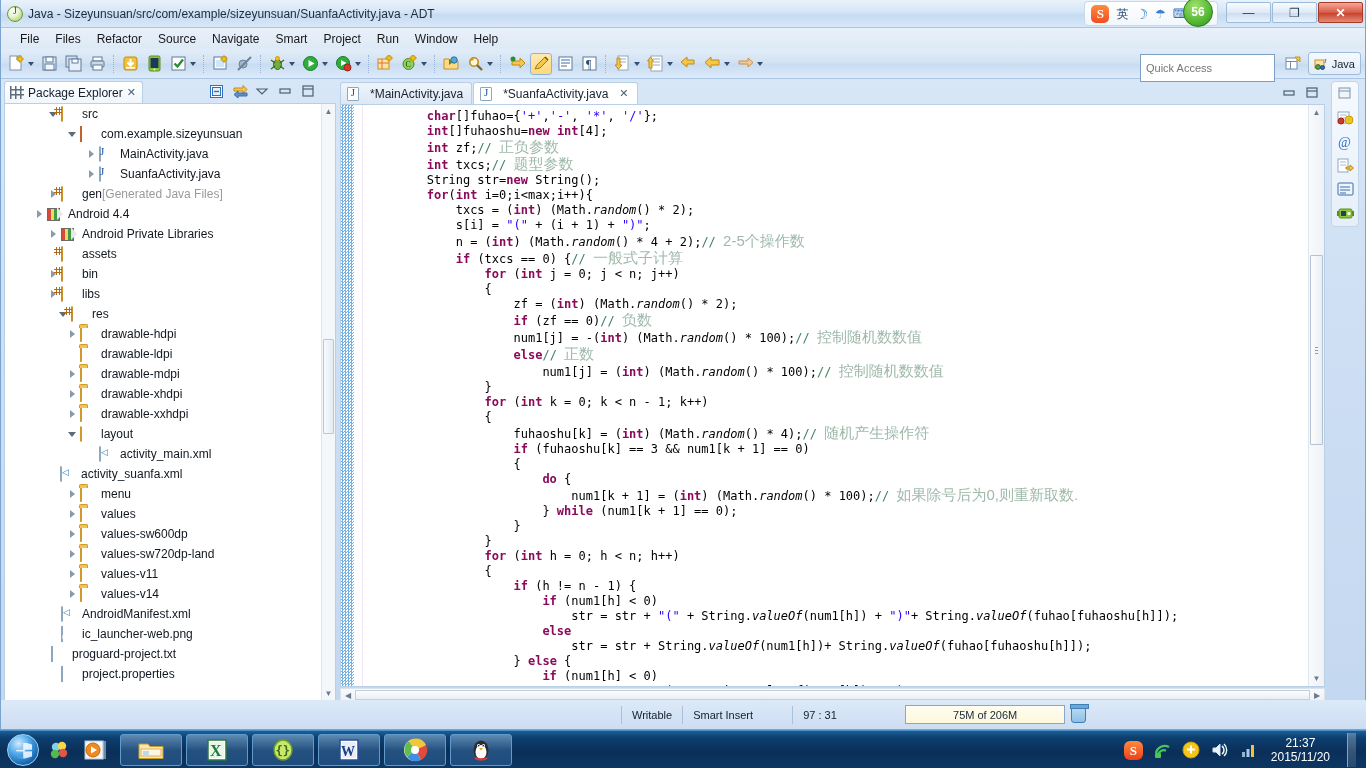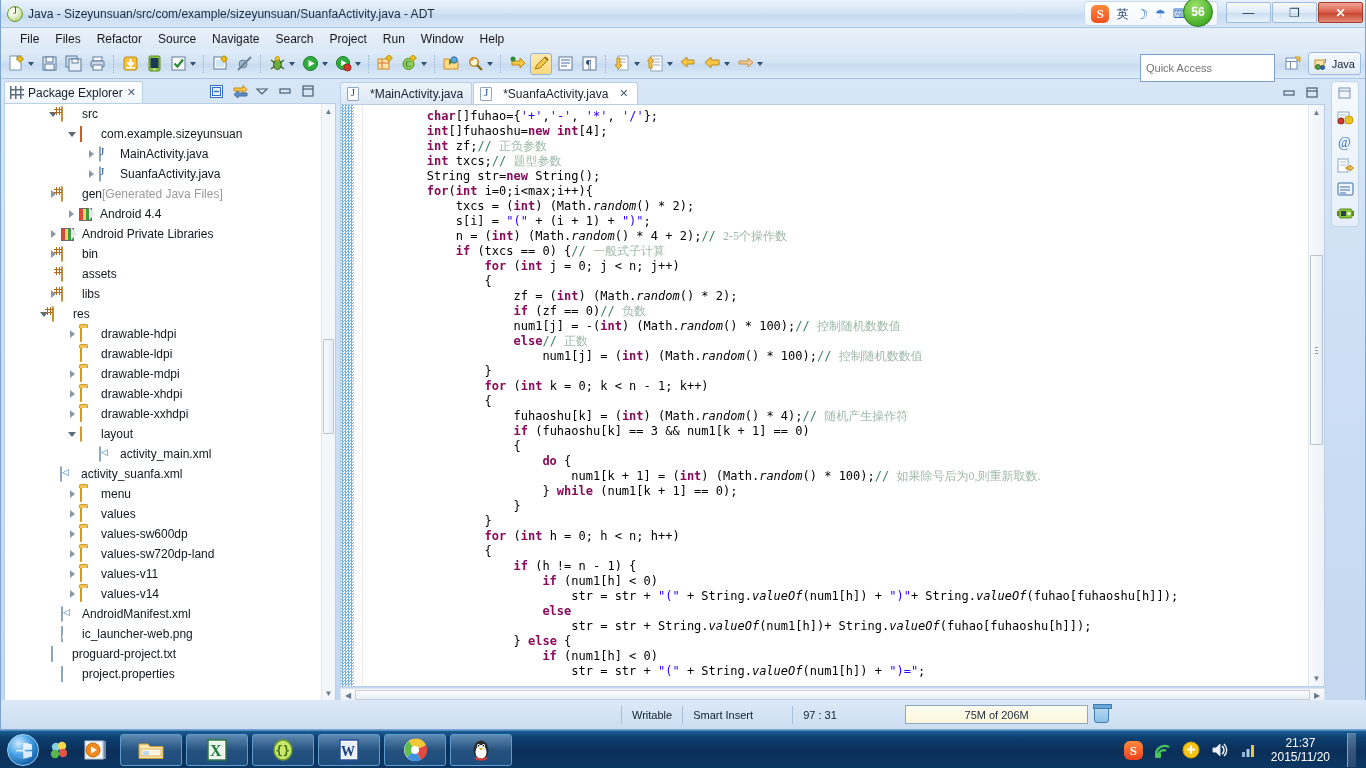--- a/index.html
+++ b/index.html
@@ -375,21 +375,21 @@
     font-family: "DejaVu Sans Mono", monospace;
     font-size: 12px;
     line-height: 15px;
     white-space: pre;
     padding-left: 6px;
     color: #000000;
   }
   .kw { color: #8b0a5a; font-weight: bold; }
   .str { color: #2a00ff; }
   .cmt { color: #3f7f5f; }
-  .cmt-cn { color: #9fb9aa; font-family: Liberation Serif, serif; font-size: 12px; }
+  .cmt-cn { color: #9fb9aa; font-family: Liberation Sans, sans-serif; font-size: 15px; }
   .mth { color: #000000; font-style: italic; }
   #vscroll {
     position: absolute; right: 0; top: 0; bottom: 0; width: 16px;
     background: linear-gradient(90deg,#f8fafc,#eef2f7);
     border-left: 1px solid #dde6ef;
   }
   #vthumb {
     position: absolute; left: 1px; right: 1px; top: 150px; height: 190px;
     background: linear-gradient(90deg,#fdfdfd 0%, #e9eef4 100%);
     border: 1px solid #b4c2d1; border-radius: 1px;
@@ -433,21 +433,21 @@
     width: 1366px; height: 29px;
     display: flex; align-items: center;
     font-size: 11px; color: #12202c;
     background: linear-gradient(180deg,#dce9f8 0%, #cdddf1 100%);
   }
   .sb-cell {
     height: 18px; display: flex; align-items: center; padding: 0 10px;
     border-left: 1px solid #a9c1da;
   }
   #sb-mem {
-    height: 19px; width: 183px;
+    height: 19px; width: 160px;
     margin-left: 8px;
     border: 1px solid #8aa8c6;
     background: linear-gradient(180deg,#fffdf0 0%, #fdf8dd 100%);
     display: flex; align-items: center; justify-content: center;
     font-size: 11px; color: #1b2836;
     position: relative;
   }
   #sb-trash {
     width: 15px; height: 17px; margin-left: 6px;
     border: 1px solid #3f7fb5; border-radius: 1px 1px 3px 3px;
@@ -543,21 +543,21 @@
       <div class="win-btn close">✕</div>
     </div>
   </div>
 
   <div id="menubar">
       <div class="menu-item">File</div>
       <div class="menu-item">Files</div>
       <div class="menu-item">Refactor</div>
       <div class="menu-item">Source</div>
       <div class="menu-item">Navigate</div>
-      <div class="menu-item">Search</div>
+      <div class="menu-item">Smart</div>
       <div class="menu-item">Project</div>
       <div class="menu-item">Run</div>
       <div class="menu-item">Window</div>
       <div class="menu-item">Help</div>
     </div>
 
   <div id="toolbar">
     <div id="toolbar-buttons" style="display:flex;align-items:center;">
         <div class="tb-btn">
           <svg width="17" height="17" viewBox="0 0 17 17">
@@ -833,46 +833,46 @@
               <span class="tw collapsed"></span>
               <span class="ic"><span class="ic-java"></span></span>
               <span class="tree-label">SuanfaActivity.java</span>
             </div>
             <div class="tree-row" style="padding-left: 43px;">
               <span class="tw collapsed"></span>
               <span class="ic"><span class="ic-srcpkg"></span></span>
               <span class="tree-label">gen</span>
               <span class="tree-label gray"> [Generated Java Files]</span>
             </div>
-            <div class="tree-row" style="padding-left: 61px;">
+            <div class="tree-row" style="padding-left: 29px;">
               <span class="tw collapsed"></span>
               <span class="ic"><span class="ic-lib"></span></span>
               <span class="tree-label">Android 4.4</span>
             </div>
             <div class="tree-row" style="padding-left: 43px;">
               <span class="tw collapsed"></span>
               <span class="ic"><span class="ic-lib"></span></span>
               <span class="tree-label">Android Private Libraries</span>
-            </div>
-            <div class="tree-row" style="padding-left: 43px;">
-              <span class="tw collapsed"></span>
-              <span class="ic"><span class="ic-srcpkg"></span></span>
-              <span class="tree-label">bin</span>
             </div>
             <div class="tree-row" style="padding-left: 43px;">
               <span class="tw "></span>
               <span class="ic"><span class="ic-srcpkg"></span></span>
               <span class="tree-label">assets</span>
             </div>
             <div class="tree-row" style="padding-left: 43px;">
               <span class="tw collapsed"></span>
               <span class="ic"><span class="ic-srcpkg"></span></span>
+              <span class="tree-label">bin</span>
+            </div>
+            <div class="tree-row" style="padding-left: 43px;">
+              <span class="tw collapsed"></span>
+              <span class="ic"><span class="ic-srcpkg"></span></span>
               <span class="tree-label">libs</span>
             </div>
-            <div class="tree-row" style="padding-left: 34px;">
+            <div class="tree-row" style="padding-left: 53px;">
               <span class="tw expanded"></span>
               <span class="ic"><span class="ic-srcpkg"></span></span>
               <span class="tree-label">res</span>
             </div>
             <div class="tree-row" style="padding-left: 62px;">
               <span class="tw collapsed"></span>
               <span class="ic"><span class="ic-folder"></span></span>
               <span class="tree-label">drawable-hdpi</span>
             </div>
             <div class="tree-row" style="padding-left: 62px;">

